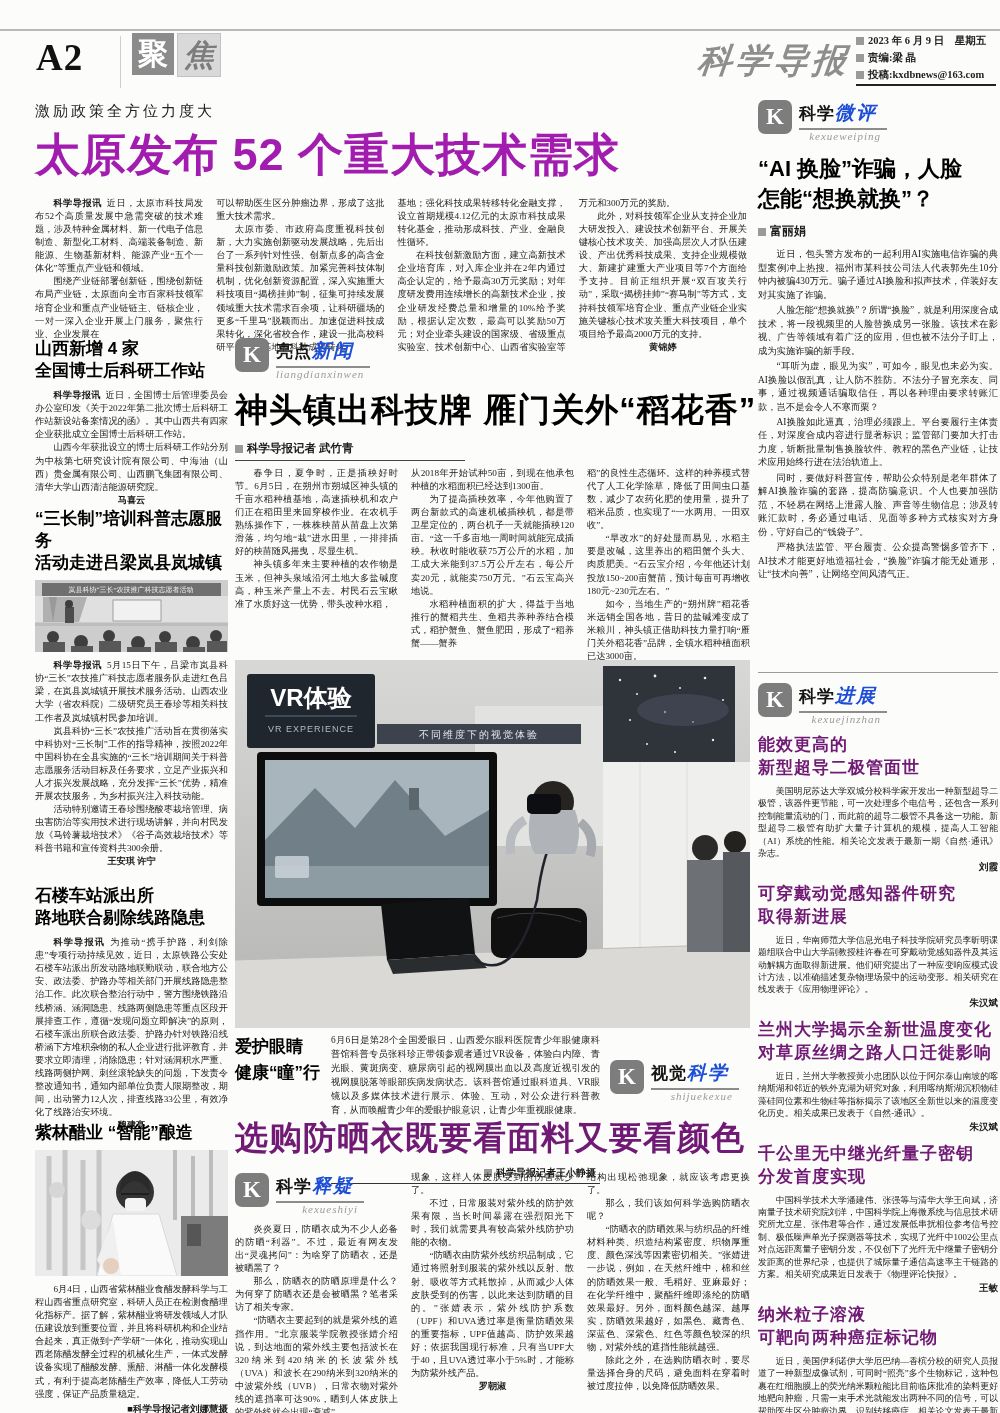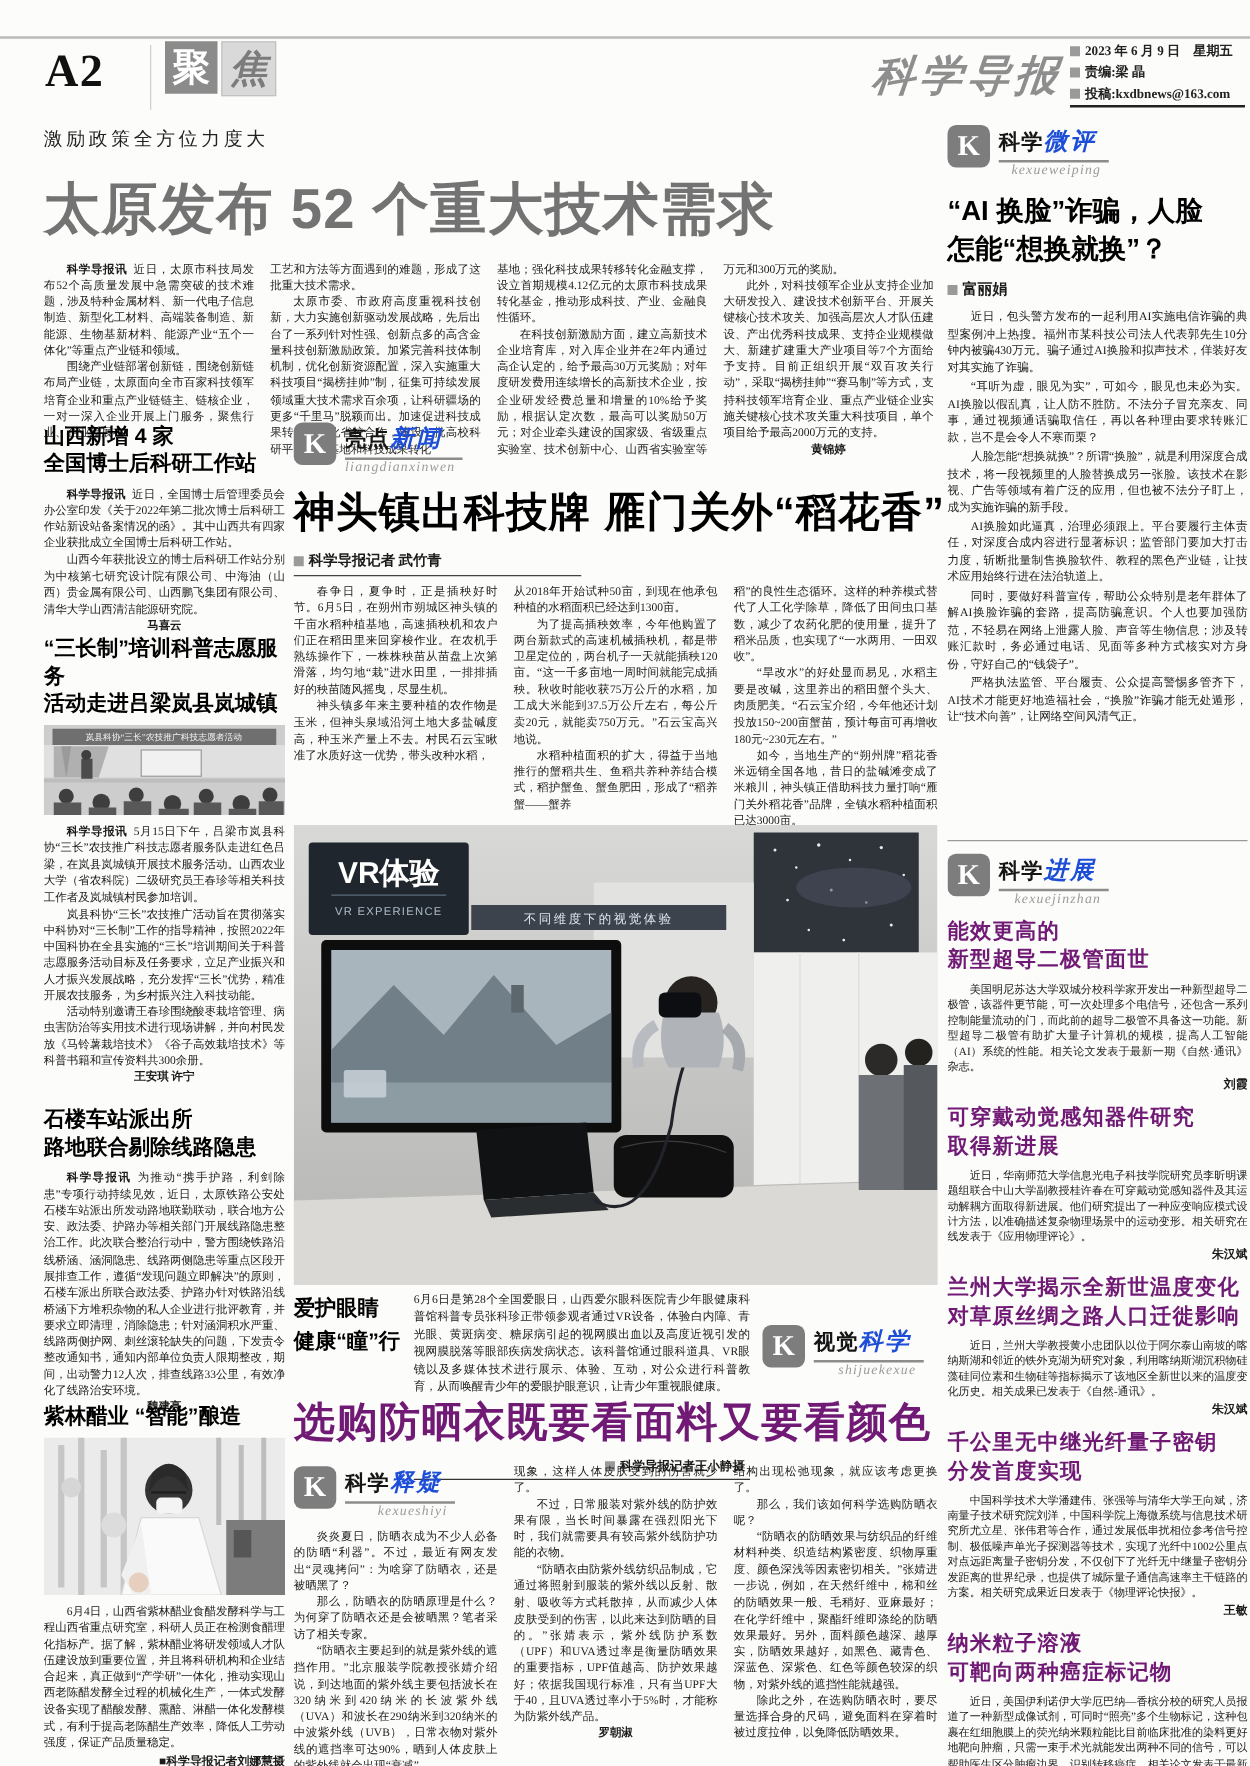--- a/index.html
+++ b/index.html
@@ -34,21 +34,21 @@
         display:flex;align-items:center;justify-content:center;
         font:bold 23px "Liberation Serif",serif;flex:0 0 auto;}
   .ktxt{margin-left:7px;}
   .krow{display:block;border-bottom:2px solid #8c8c8c;padding:0 10px 2px 0;white-space:nowrap;}
   .krow b{font:bold 17px "Liberation Sans",sans-serif;color:#151515;letter-spacing:1px;}
   .krow i{font:italic bold 19px "Liberation Serif",serif;color:#1d4ed8;letter-spacing:2px;}
   .kpy{display:block;text-align:right;font:italic 11px "Liberation Serif",serif;color:#9a9a9a;
        letter-spacing:1px;padding-right:6px;}
   
   .kicker{font:500 15px "Liberation Sans",sans-serif;letter-spacing:3px;color:#222;}
-  .mainhead{margin-top:16px;font:900 45px "Liberation Sans",sans-serif;color:#737373;
+  .mainhead{margin-top:4px;font:900 45px "Liberation Sans",sans-serif;color:#a21caf;
             letter-spacing:1px;white-space:nowrap;}
   .topstory-body{margin-top:12px;font-size:9.2px;line-height:1.42;}
   
   .wphead{margin-top:12px;font:900 22px "Liberation Sans",sans-serif;line-height:1.35;color:#000;}
   .author{display:flex;align-items:center;margin:10px 0 8px 0;font:bold 12px "Liberation Serif",serif;}
   .wpbody{font-size:9.3px;line-height:1.45;}
   .wpbody p{margin:0 0 2px 0;}
   
   .lart .lhead{font:bold 17px "Liberation Sans",sans-serif;line-height:1.3;color:#000;}
   .lart .lbody{margin-top:7px;font-size:9.2px;line-height:1.42;}
@@ -115,21 +115,21 @@
     <div class="kicker">激励政策全方位力度大</div>
     <div class="mainhead">太原发布 52 个重大技术需求</div>
     <div class="cols topstory-body bodytext" style="height:158px;overflow:hidden;">
       <div class="col">
         <p><b class="lead">科学导报讯</b><span>近日，太原市科技局发布52个高质量发展中急需突破的技术难题，涉及特种金属材料、新一代电子信息制造、新型化工材料、高端装备制造、新能源、生物基新材料、能源产业“五个一体化”等重点产业链和领域。</span></p>
         <div>
             <p>围绕产业链部署创新链，围绕创新链布局产业链，太原面向全市百家科技领军培育企业和重点产业链链主、链核企业，一对一深入企业开展上门服务，聚焦行业、企业发展在</p>
           </div>
       </div>
       <div class="col">
-        <p class="cont">工艺和方法等方面遇到的难题，形成了这批重大技术需求。</p>
+        <p class="cont">可以帮助医生区分肿瘤边界，形成了这批重大技术需求。</p>
         <div>
             <p>太原市委、市政府高度重视科技创新，大力实施创新驱动发展战略，先后出台了一系列针对性强、创新点多的高含金量科技创新激励政策。加紧完善科技体制机制，优化创新资源配置，深入实施重大科技项目“揭榜挂帅”制，征集可持续发展领域重大技术需求百余项，让科研疆场的更多“千里马”脱颖而出。加速促进科技成果转化，深化省校合作，建设一批高校科研平台延伸基地和科技成果转化</p>
           </div>
       </div>
       <div class="col">
         <p class="cont">基地；强化科技成果转移转化金融支撑，设立首期规模4.12亿元的太原市科技成果转化基金，推动形成科技、产业、金融良性循环。</p>
         <div>
             <p>在科技创新激励方面，建立高新技术企业培育库，对入库企业并在2年内通过高企认定的，给予最高30万元奖励；对年度研发费用连续增长的高新技术企业，按企业研发经费总量和增量的10%给予奖励，根据认定次数，最高可以奖励50万元；对企业牵头建设的国家级、省级重点实验室、技术创新中心、山西省实验室等给予最高500万元、400</p>
           </div>
       </div>
@@ -154,22 +154,22 @@
     <div class="wphead">
       <span style="display:block;">“AI 换脸”诈骗，人脸</span>
       <span style="display:block;">怎能“想换就换”？</span>
     </div>
     <div class="author">
       <span class="sq"></span>
       <span>富丽娟</span>
     </div>
     <div class="wpbody bodytext">
         <p>近日，包头警方发布的一起利用AI实施电信诈骗的典型案例冲上热搜。福州市某科技公司法人代表郭先生10分钟内被骗430万元。骗子通过AI换脸和拟声技术，佯装好友对其实施了诈骗。</p>
+        <p>人脸怎能“想换就换”？所谓“换脸”，就是利用深度合成技术，将一段视频里的人脸替换成另一张脸。该技术在影视、广告等领域有着广泛的应用，但也被不法分子盯上，成为实施诈骗的新手段。</p>
         <p>“耳听为虚，眼见为实”，可如今，眼见也未必为实。AI换脸以假乱真，让人防不胜防。不法分子冒充亲友、同事，通过视频通话骗取信任，再以各种理由要求转账汇款，岂不是会令人不寒而栗？</p>
-        <p>人脸怎能“想换就换”？所谓“换脸”，就是利用深度合成技术，将一段视频里的人脸替换成另一张脸。该技术在影视、广告等领域有着广泛的应用，但也被不法分子盯上，成为实施诈骗的新手段。</p>
         <p>AI换脸如此逼真，治理必须跟上。平台要履行主体责任，对深度合成内容进行显著标识；监管部门要加大打击力度，斩断批量制售换脸软件、教程的黑色产业链，让技术应用始终行进在法治轨道上。</p>
         <p>同时，要做好科普宣传，帮助公众特别是老年群体了解AI换脸诈骗的套路，提高防骗意识。个人也要加强防范，不轻易在网络上泄露人脸、声音等生物信息；涉及转账汇款时，务必通过电话、见面等多种方式核实对方身份，守好自己的“钱袋子”。</p>
         <p>严格执法监管、平台履责、公众提高警惕多管齐下，AI技术才能更好地造福社会，“换脸”诈骗才能无处遁形，让“技术向善”，让网络空间风清气正。</p>
       </div>
   </div>
 
   <div class="abs lart" style="left:35px;top:338px;width:193px;">
     <div class="lhead">
       <span style="display:block;">山西新增 4 家</span>
       <span style="display:block;">全国博士后科研工作站</span>

